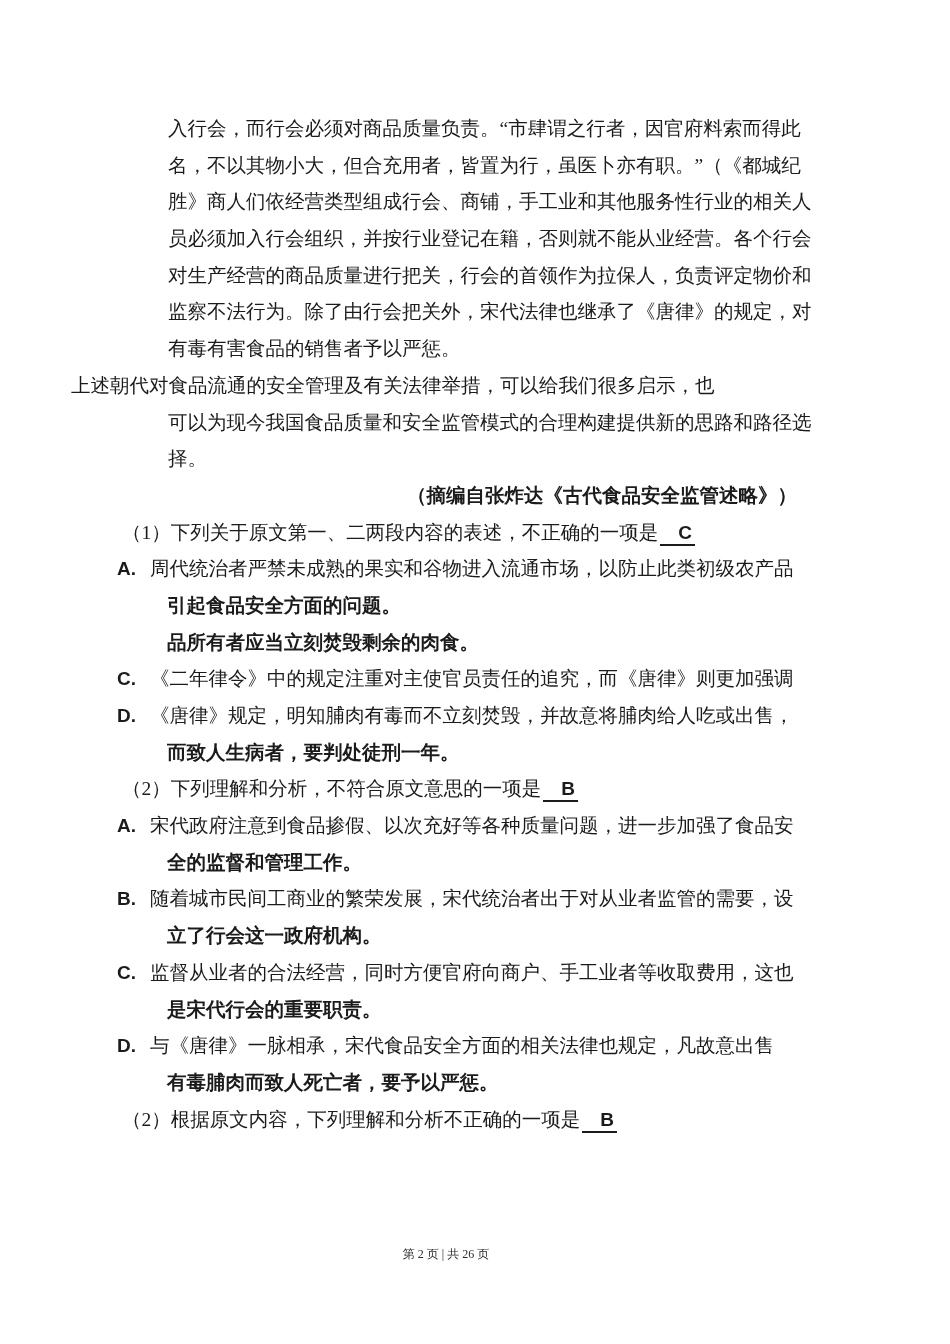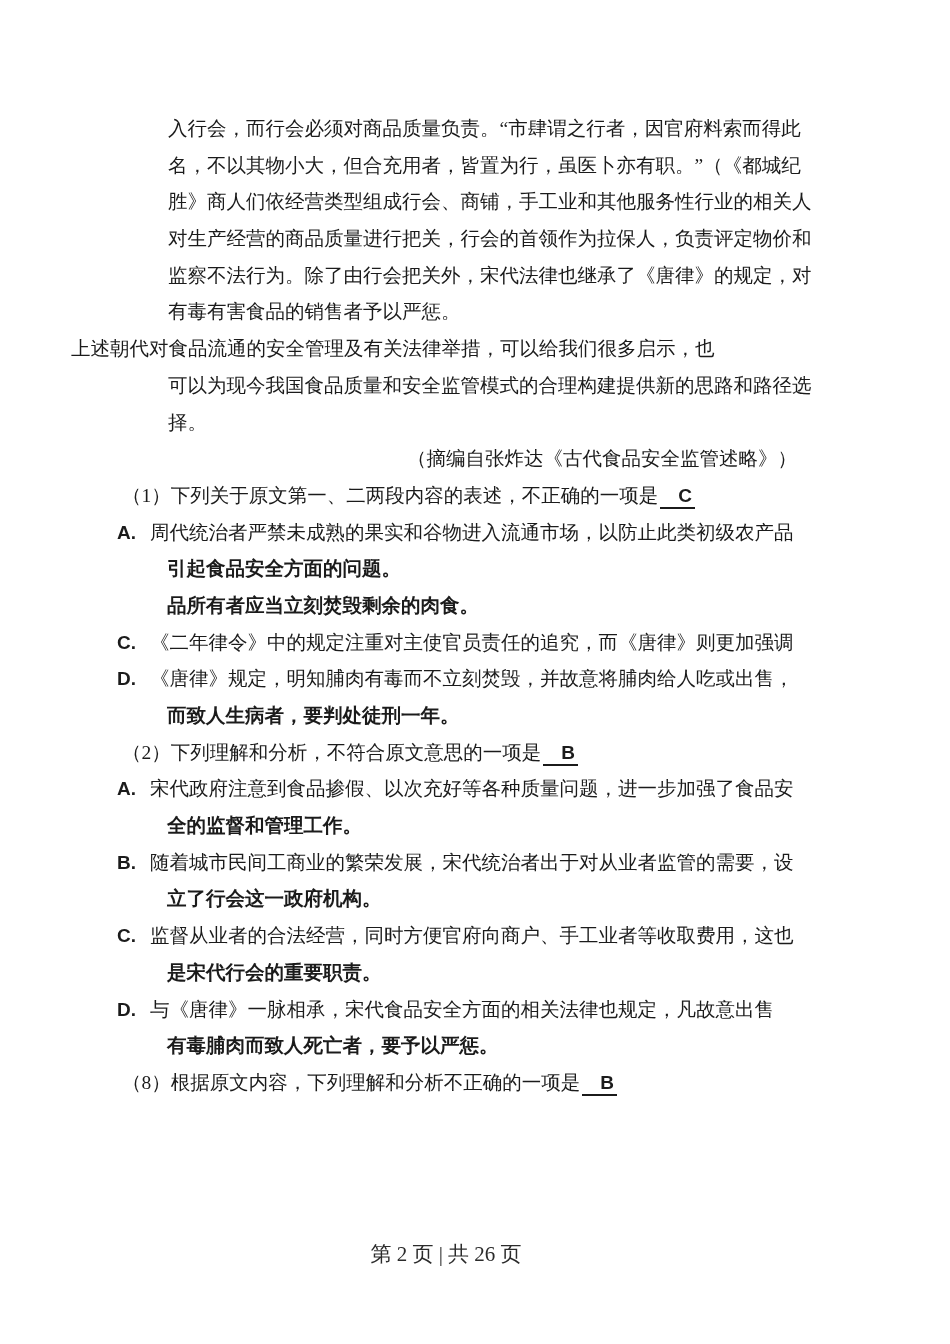--- a/index.html
+++ b/index.html
@@ -8,21 +8,21 @@
     background:#ffffff;
     color:#1b1b1b;
     font-family:"Liberation Serif","DejaVu Serif",serif;
     position:relative;
     overflow:hidden;
   }
   .doc{position:absolute;top:111px;left:0;width:950px;}
   .ln{height:36.7px;line-height:36.7px;font-size:19.5px;white-space:nowrap;}
   .para{padding-left:168px;}
   .para-first{padding-left:71px;}
-  .attribution{padding-right:153px;text-align:right;}
+  .attribution{padding-right:153px;text-align:right;font-weight:bold;}
   .question{padding-left:122px;}
   .option{padding-left:117px;}
   .option-cont{padding-left:167px;font-weight:bold;}
   .opt-letter{
     display:inline-block;width:33px;
     font-family:"Liberation Sans","DejaVu Sans",sans-serif;
     font-size:19px;font-weight:600;
   }
   .answer{
     display:inline-block;
@@ -32,32 +32,33 @@
   }
   .answer-pad{display:inline-block;width:18px;}
   .answer-letter{
     font-family:"Liberation Sans","DejaVu Sans",sans-serif;
     font-weight:700;font-size:19px;
     padding-right:3px;
   }
   .footer{
     position:absolute;top:1242px;left:0;width:892px;
     text-align:center;
-    font-size:21px;line-height:24px;
+    font-size:12px;line-height:24px;
     color:#2b2b2b;
   }
 </style>
 </head>
 <body>
 
 <div class="page">
   <div class="doc" id="doc">
       <div class="ln para"><span>入行会，而行会必须对商品质量负责。“市肆谓之行者，因官府料索而得此</span></div>
       <div class="ln para"><span>名，不以其物小大，但合充用者，皆置为行，虽医卜亦有职。”（《都城纪</span></div>
       <div class="ln para"><span>胜》商人们依经营类型组成行会、商铺，手工业和其他服务性行业的相关人</span></div>
+      <div class="ln para"><span>员必须加入行会组织，并按行业登记在籍，否则就不能从业经营。各个行会</span></div>
       <div class="ln para"><span>对生产经营的商品质量进行把关，行会的首领作为拉保人，负责评定物价和</span></div>
       <div class="ln para"><span>监察不法行为。除了由行会把关外，宋代法律也继承了《唐律》的规定，对</span></div>
       <div class="ln para"><span>有毒有害食品的销售者予以严惩。</span></div>
       <div class="ln para-first"><span>上述朝代对食品流通的安全管理及有关法律举措，可以给我们很多启示，也</span></div>
       <div class="ln para"><span>可以为现今我国食品质量和安全监管模式的合理构建提供新的思路和路径选</span></div>
       <div class="ln para"><span>择。</span></div>
       <div class="ln attribution"><span>（摘编自张炸达《古代食品安全监管述略》）</span></div>
       <div class="ln question"><span>（1）下列关于原文第一、二两段内容的表述，不正确的一项是</span><span class="answer"><span class="answer-pad"></span><span class="answer-letter">C</span></span></div>
       <div class="ln option"><span class="opt-letter">A.</span><span>周代统治者严禁未成熟的果实和谷物进入流通市场，以防止此类初级农产品</span></div>
       <div class="ln option-cont"><span>引起食品安全方面的问题。</span></div>
@@ -67,18 +68,18 @@
       <div class="ln option-cont"><span>而致人生病者，要判处徒刑一年。</span></div>
       <div class="ln question"><span>（2）下列理解和分析，不符合原文意思的一项是</span><span class="answer"><span class="answer-pad"></span><span class="answer-letter">B</span></span></div>
       <div class="ln option"><span class="opt-letter">A.</span><span>宋代政府注意到食品掺假、以次充好等各种质量问题，进一步加强了食品安</span></div>
       <div class="ln option-cont"><span>全的监督和管理工作。</span></div>
       <div class="ln option"><span class="opt-letter">B.</span><span>随着城市民间工商业的繁荣发展，宋代统治者出于对从业者监管的需要，设</span></div>
       <div class="ln option-cont"><span>立了行会这一政府机构。</span></div>
       <div class="ln option"><span class="opt-letter">C.</span><span>监督从业者的合法经营，同时方便官府向商户、手工业者等收取费用，这也</span></div>
       <div class="ln option-cont"><span>是宋代行会的重要职责。</span></div>
       <div class="ln option"><span class="opt-letter">D.</span><span>与《唐律》一脉相承，宋代食品安全方面的相关法律也规定，凡故意出售</span></div>
       <div class="ln option-cont"><span>有毒脯肉而致人死亡者，要予以严惩。</span></div>
-      <div class="ln question"><span>（8）根据原文内容，下列理解和分析不正确的一项是</span><span class="answer"><span class="answer-pad"></span><span class="answer-letter">B</span></span></div>
+      <div class="ln question"><span>（2）根据原文内容，下列理解和分析不正确的一项是</span><span class="answer"><span class="answer-pad"></span><span class="answer-letter">B</span></span></div>
     </div>
   <div class="footer">
     <span>第 2 页 | 共 26 页</span>
   </div>
 </div>
 
 </body></html>

